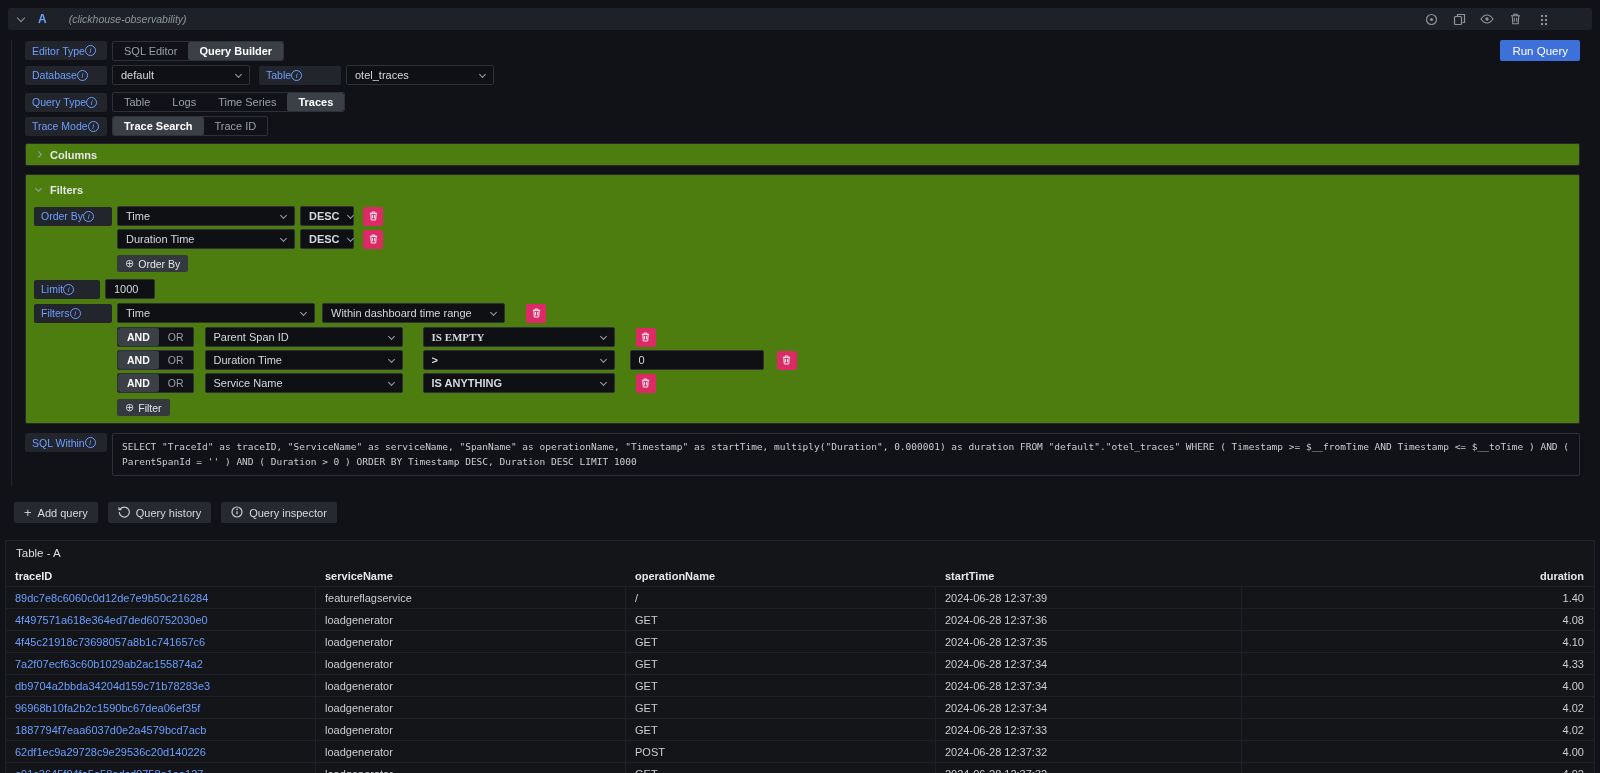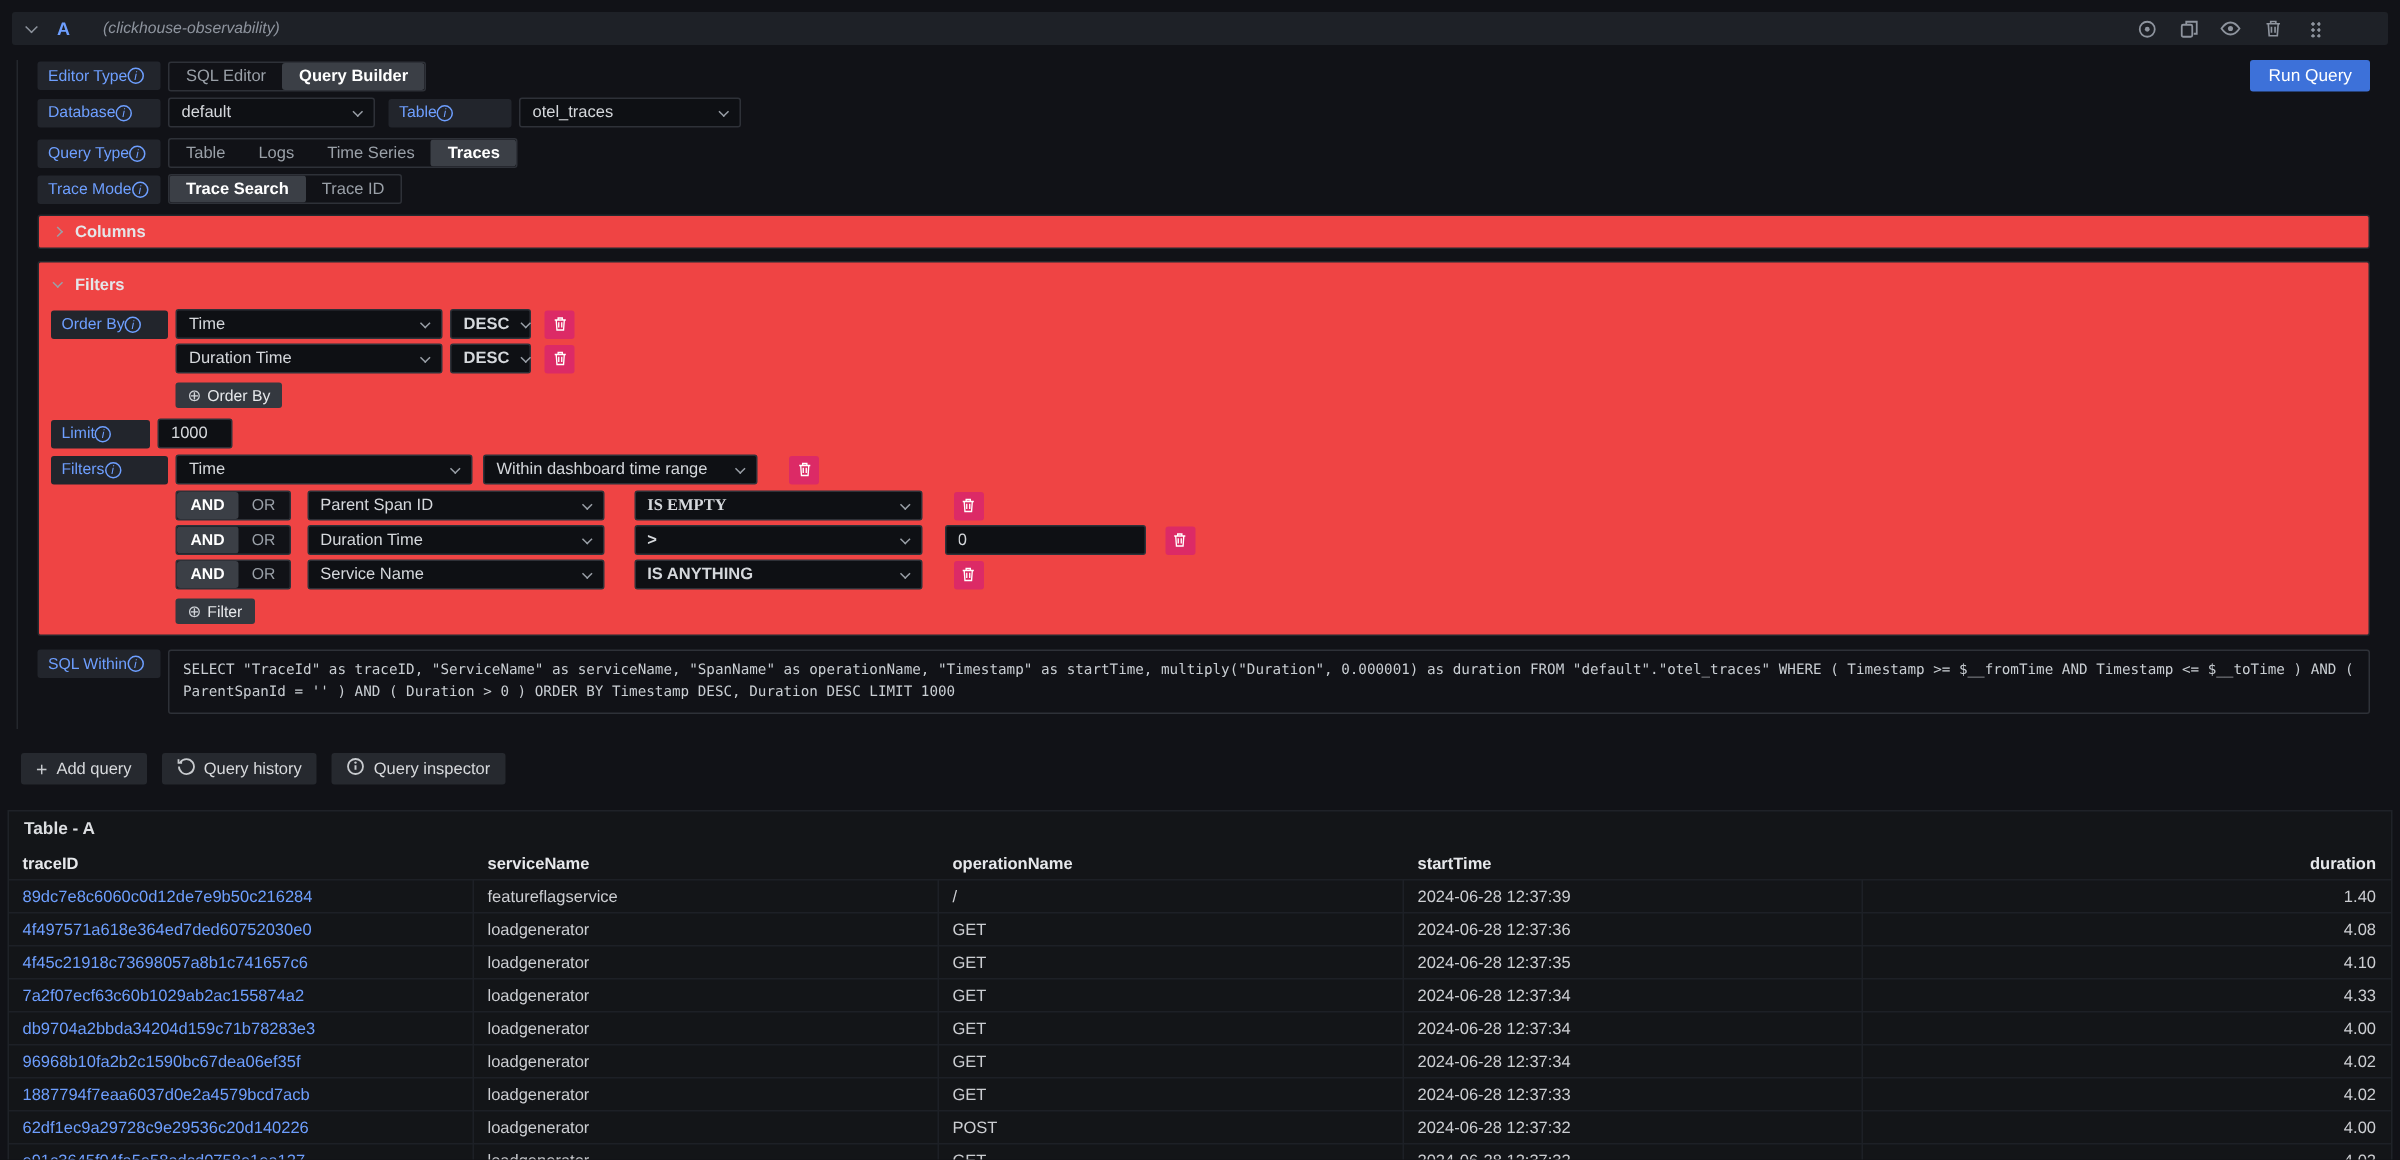--- a/index.html
+++ b/index.html
@@ -60,21 +60,21 @@
   }
   .trash-btn {
     width:20px; height:19px; background:#dc2a66; border:none; border-radius:2px;
     display:flex; align-items:center; justify-content:center; cursor:pointer; flex:none;
   }
   .run-btn {
     height:21px; background:#3d71d9; color:#fff; border:none; border-radius:2px;
     padding:0 12px; font-size:11.5px; font-weight:500; cursor:pointer;
     font-family:"Liberation Sans",sans-serif;
   }
-  .panel-box { border:1px solid #25282e; border-radius:2px; background:#ef4444; }
+  .panel-box { border:1px solid #25282e; border-radius:2px; background:#4d7c0f; }
   .collapse-head { display:flex; align-items:center; gap:9px; padding:0 10px; height:21px; cursor:pointer; }
   .collapse-head .title { font-weight:700; font-size:11px; color:#e4e6e9; }
   .add-btn {
     height:17px; background:#34383f; border:none; border-radius:2px; color:#e6e8eb;
     font-size:10.5px; display:flex; align-items:center; gap:4px; padding:0 8px; cursor:pointer;
     font-family:"Liberation Sans",sans-serif;
   }
   .oplus { font-size:11px; color:#cfd3d8; }
   .andor { display:flex; height:20px; border:1px solid #2e3138; border-radius:2px; overflow:hidden; background:#111217; flex:none; }
   .andor .opt { display:flex; align-items:center; padding:0 9px; color:#9aa0a8; font-size:10.5px; cursor:pointer; }
@@ -86,21 +86,21 @@
   }
   
   .footer-row { display:flex; gap:10px; margin:16px 0 0 14px; }
   .foot-btn {
     height:21px; background:#26292f; border:none; border-radius:2px; color:#d8dadd;
     font-size:11px; font-weight:500; display:flex; align-items:center; gap:6px; padding:0 10px; cursor:pointer;
     font-family:"Liberation Sans",sans-serif;
   }
   
   .table-panel { margin:17px 5px 0 5px; background:#131518; border:1px solid #1f2228; }
-  .tp-title { height:24px; display:flex; align-items:center; padding:0 10px; font-size:11.5px; font-weight:700; color:#dcdee1; }
+  .tp-title { height:24px; display:flex; align-items:center; padding:0 10px; font-size:11.5px; font-weight:400; color:#dcdee1; }
   .tgrid { display:grid; grid-template-columns:310px 310px 310px 306px 1fr; }
   .th {
     height:21px; display:flex; align-items:center; padding:0 9px;
     font-weight:700; font-size:11px; color:#e6e8eb;
   }
   .th.num, .td.num { justify-content:flex-end; text-align:right; padding-right:10px; }
   .td {
     height:22px; display:flex; align-items:center; padding:0 9px;
     font-size:11px; color:#ccced2; border-top:1px solid #1d2026; border-right:1px solid #1d2026;
     overflow:hidden; white-space:nowrap;

